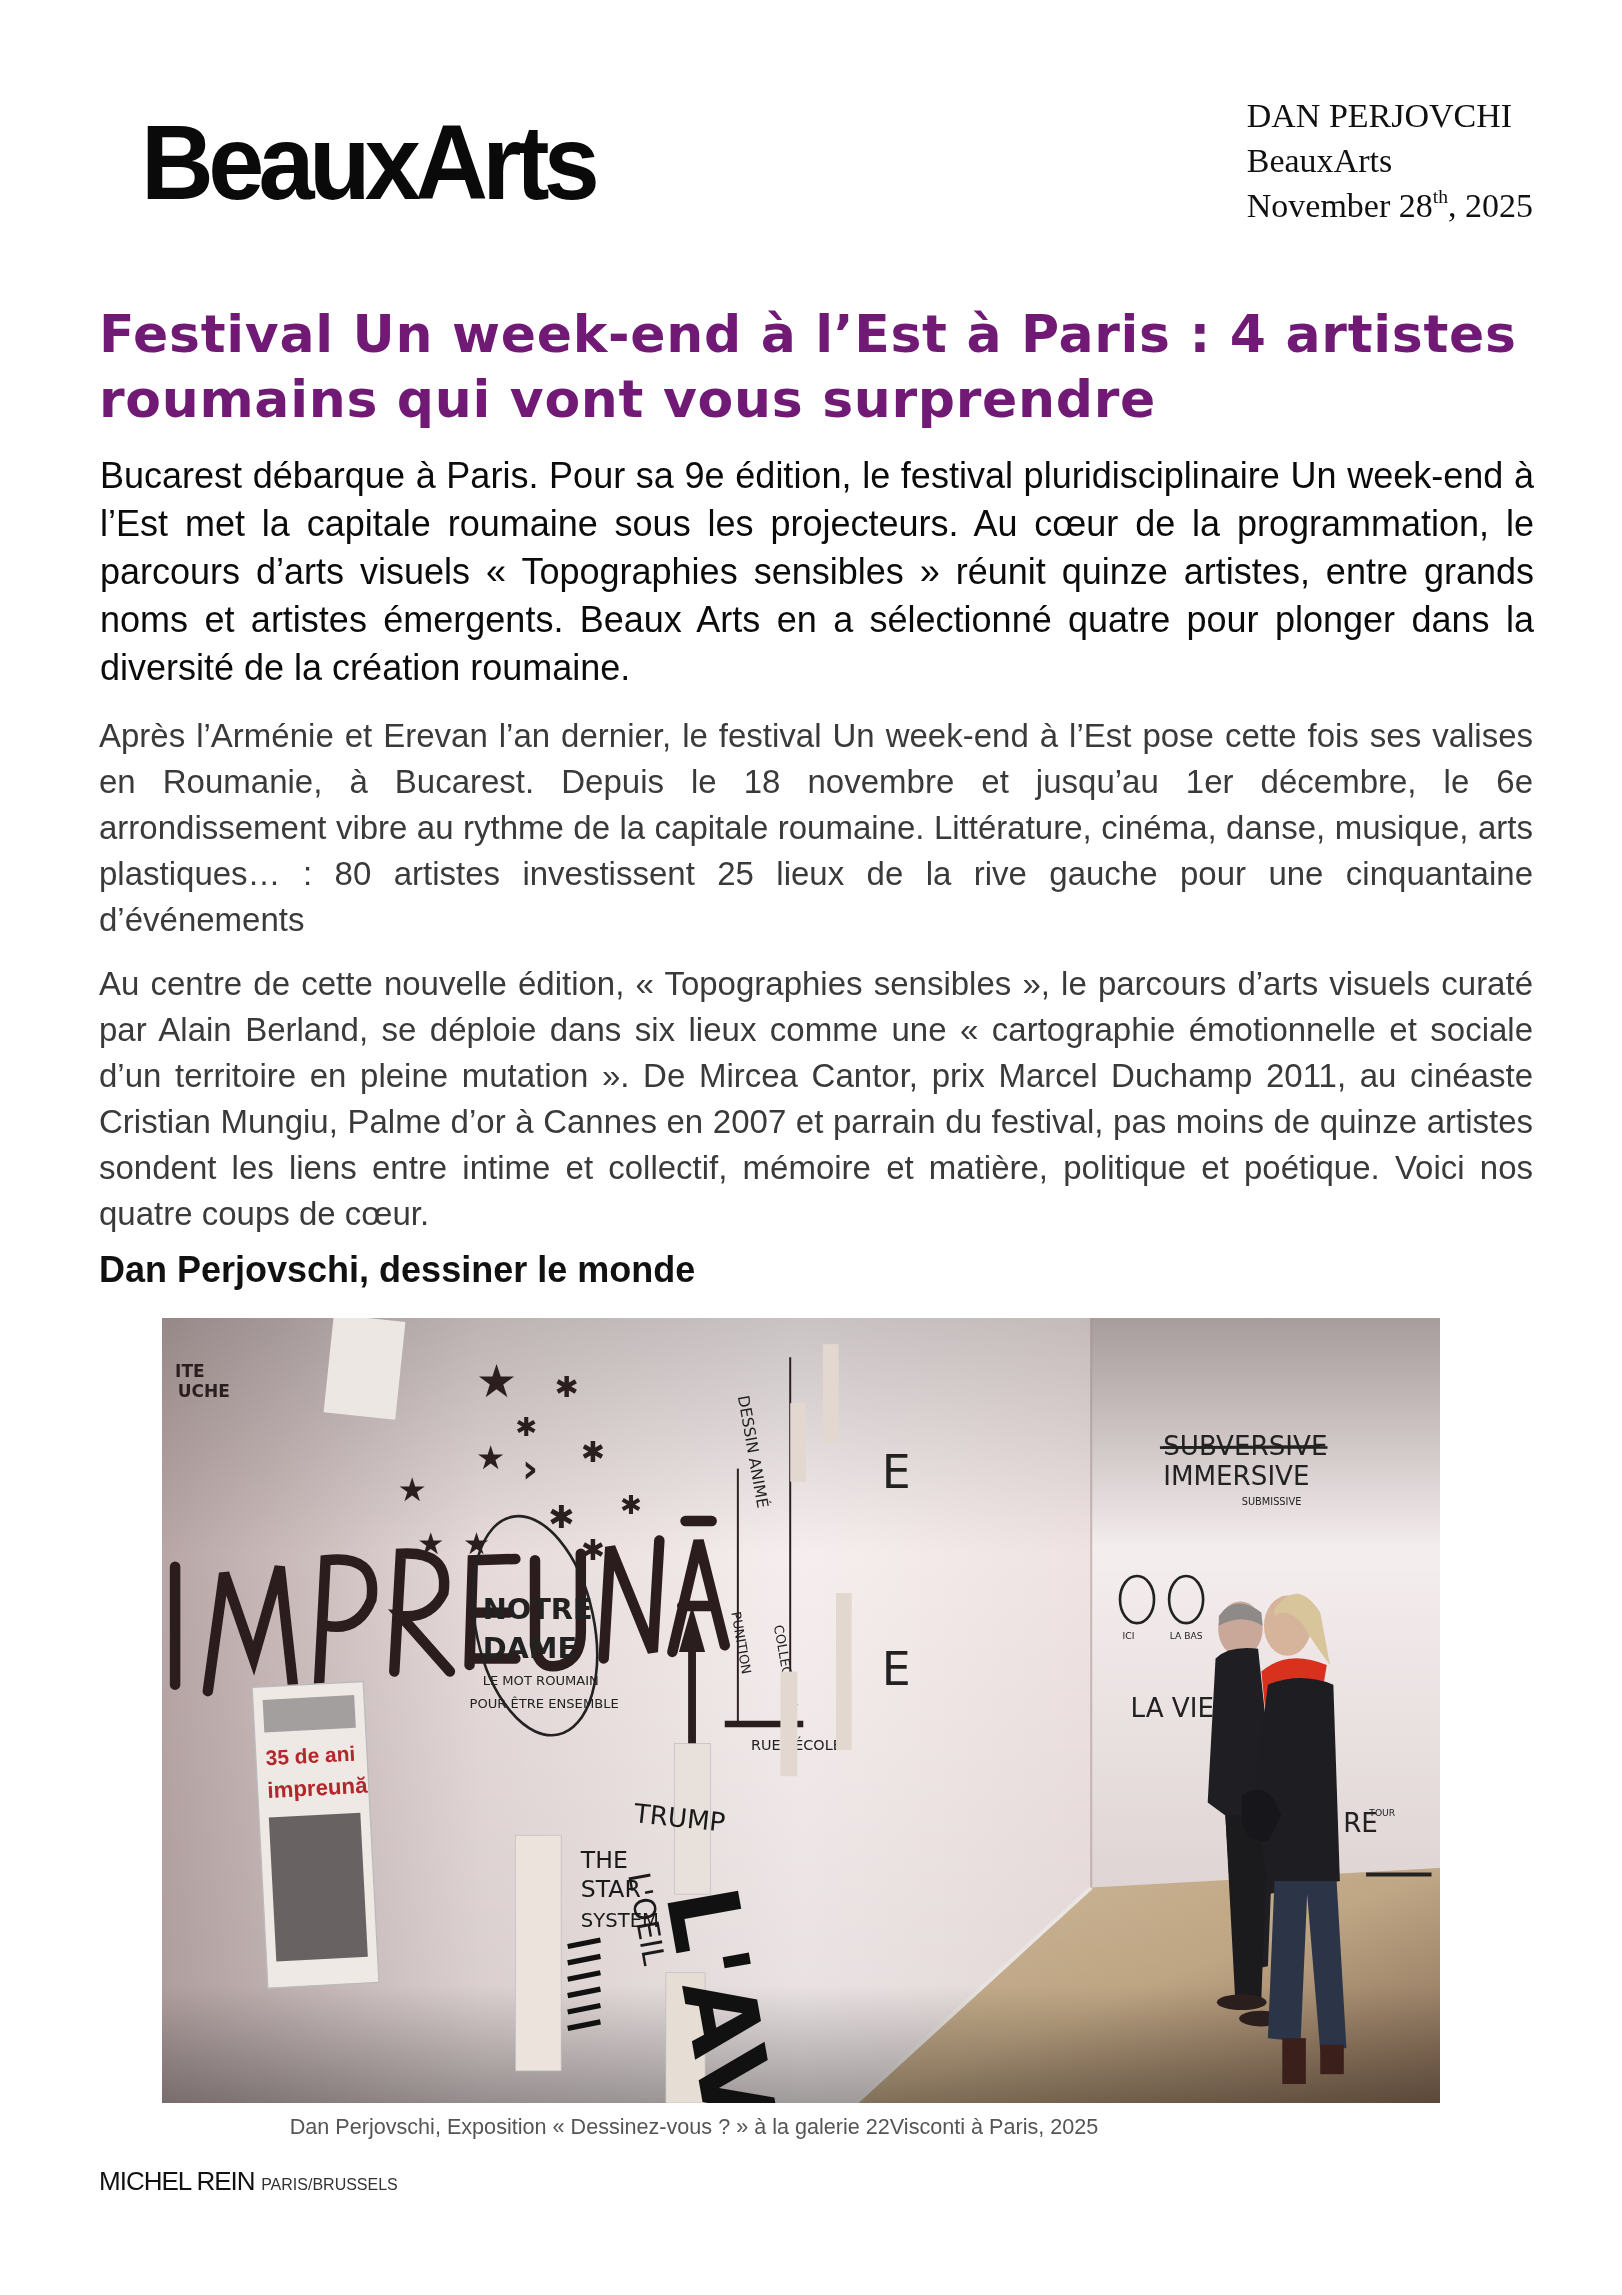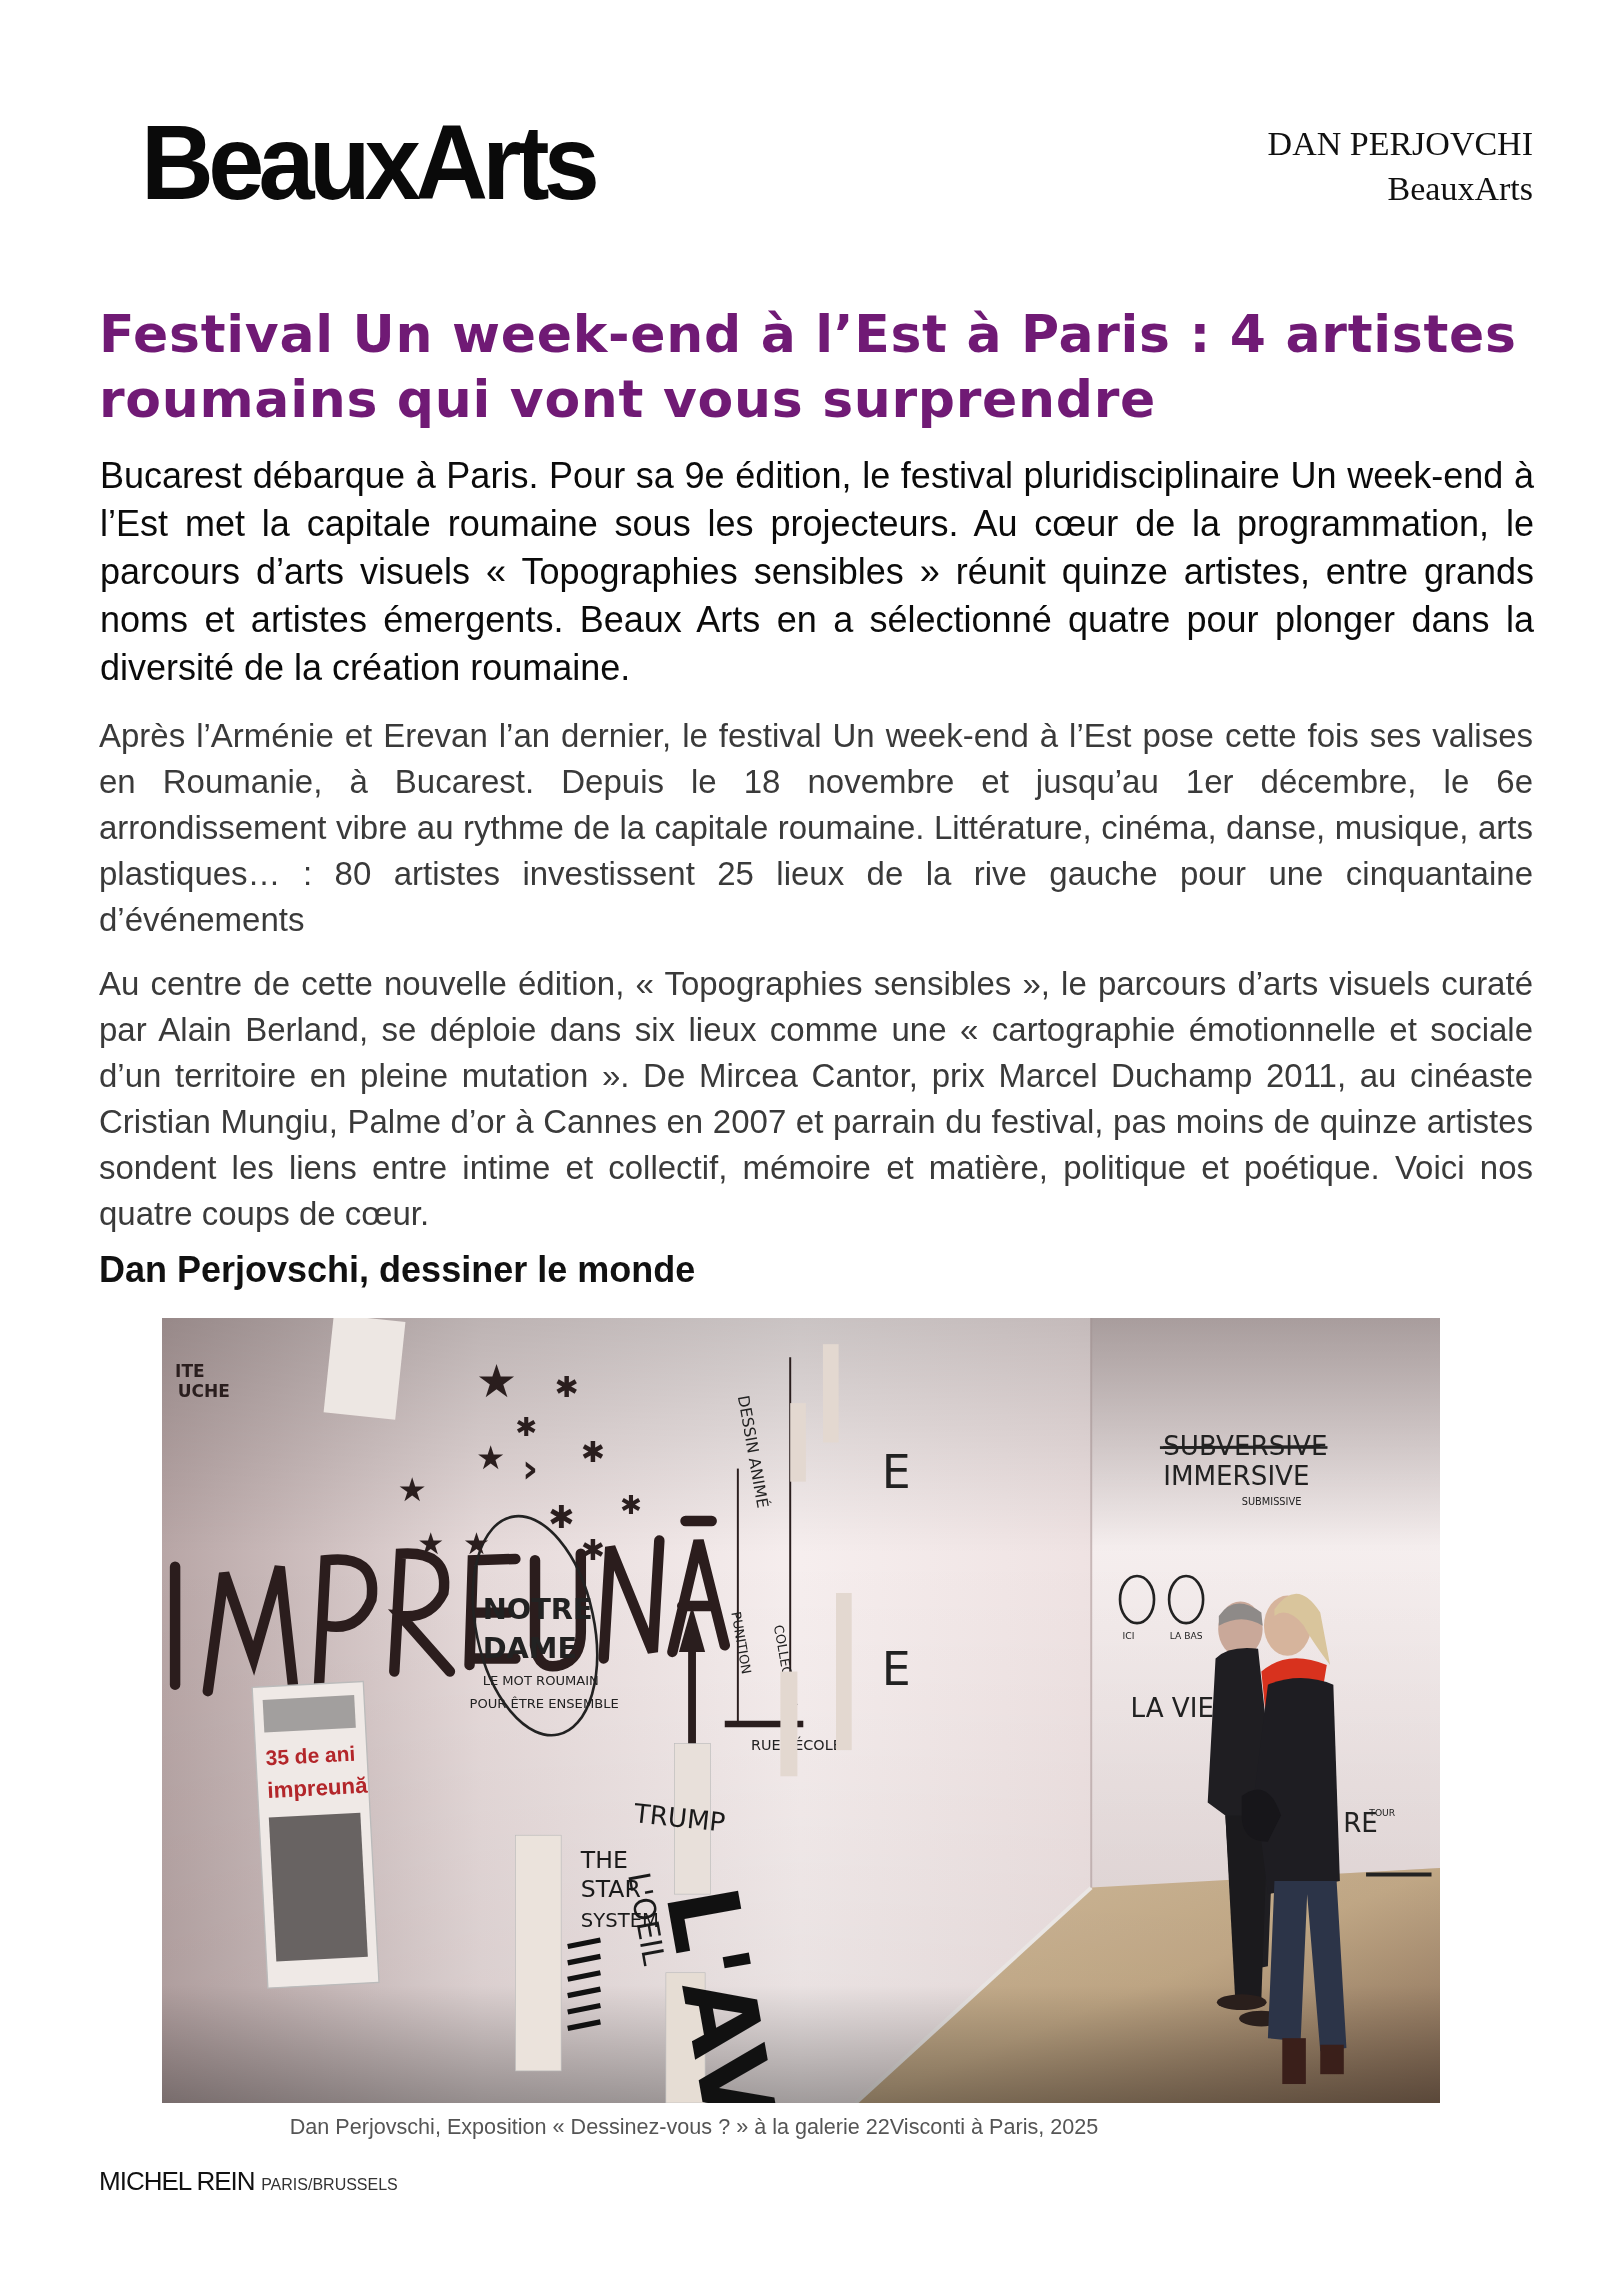--- a/index.html
+++ b/index.html
@@ -7,23 +7,23 @@
     width: 1623px; height: 2295px; position: relative; overflow: hidden;
     font-family: "Liberation Sans", "DejaVu Sans", sans-serif; color: #000;
   }
   .logo {
     position: absolute; left: 141px; top: 110px;
     font-family: "Liberation Sans", sans-serif; font-weight: 700;
     font-size: 105px; letter-spacing: -5.9px; line-height: 1; color: #0a0a0a;
     transform: scaleX(0.96); transform-origin: left top;
   }
   .meta {
-    position: absolute; right: 90px; top: 93px; text-align: right;
+    position: absolute; right: 90px; top: 93px; 
     font-family: "Liberation Serif", "DejaVu Serif", serif;
-    font-size: 34px; line-height: 45px; color: #111; margin-top: 28px;
+    font-size: 34px; line-height: 45px; color: #111;
   }
   .meta sup { font-size: 19.6px; vertical-align: 14.4px; line-height: 0; }
   .title {
     position: absolute; left: 99px; top: 302px; width: 1440px;
     font-family: "DejaVu Sans", sans-serif; font-weight: 700;
     font-size: 52px; line-height: 65px; letter-spacing: 0.7px; color: #701a75; margin: 0;
   }
   .lede {
     position: absolute; left: 100px; top: 452px; width: 1434px;
     font-family: "Liberation Sans", sans-serif; font-size: 36px; line-height: 48px;
@@ -63,20 +63,21 @@
   }
 </style>
 </head>
 <body>
 
 <div class="logo">BeauxArts</div>
 
 <div class="meta">
   <div>DAN PERJOVCHI</div>
   <div>BeauxArts</div>
+  <div><span>November 28</span><sup>th</sup><span>, 2025</span></div>
 </div>
 
 <h1 class="title">Festival Un week-end à l’Est à Paris : 4 artistes roumains qui vont vous surprendre</h1>
 
 <p class="lede">Bucarest débarque à Paris. Pour sa 9e édition, le festival pluridisciplinaire Un week-end à l’Est met la capitale roumaine sous les projecteurs. Au cœur de la programmation, le parcours d’arts visuels « Topographies sensibles » réunit quinze artistes, entre grands noms et artistes émergents. Beaux Arts en a sélectionné quatre pour plonger dans la diversité de la création roumaine.</p>
 
 <p class="body-p" id="p1">Après l’Arménie et Erevan l’an dernier, le festival Un week-end à l’Est pose cette fois ses valises en Roumanie, à Bucarest. Depuis le 18 novembre et jusqu’au 1er décembre, le 6e arrondissement vibre au rythme de la capitale roumaine. Littérature, cinéma, danse, musique, arts plastiques… : 80 artistes investissent 25 lieux de la rive gauche pour une cinquantaine d’événements</p>
 <p class="body-p" id="p2">Au centre de cette nouvelle édition, « Topographies sensibles », le parcours d’arts visuels curaté par Alain Berland, se déploie dans six lieux comme une « cartographie émotion­nelle et sociale d’un territoire en pleine mutation ». De Mircea Cantor, prix Marcel Du­champ 2011, au cinéaste Cristian Mungiu, Palme d’or à Cannes en 2007 et parrain du festival, pas moins de quinze artistes sondent les liens entre intime et collectif, mémoire et matière, politique et poétique. Voici nos quatre coups de cœur.</p>
 
 <h2 class="subhead">Dan Perjovschi, dessiner le monde</h2>

